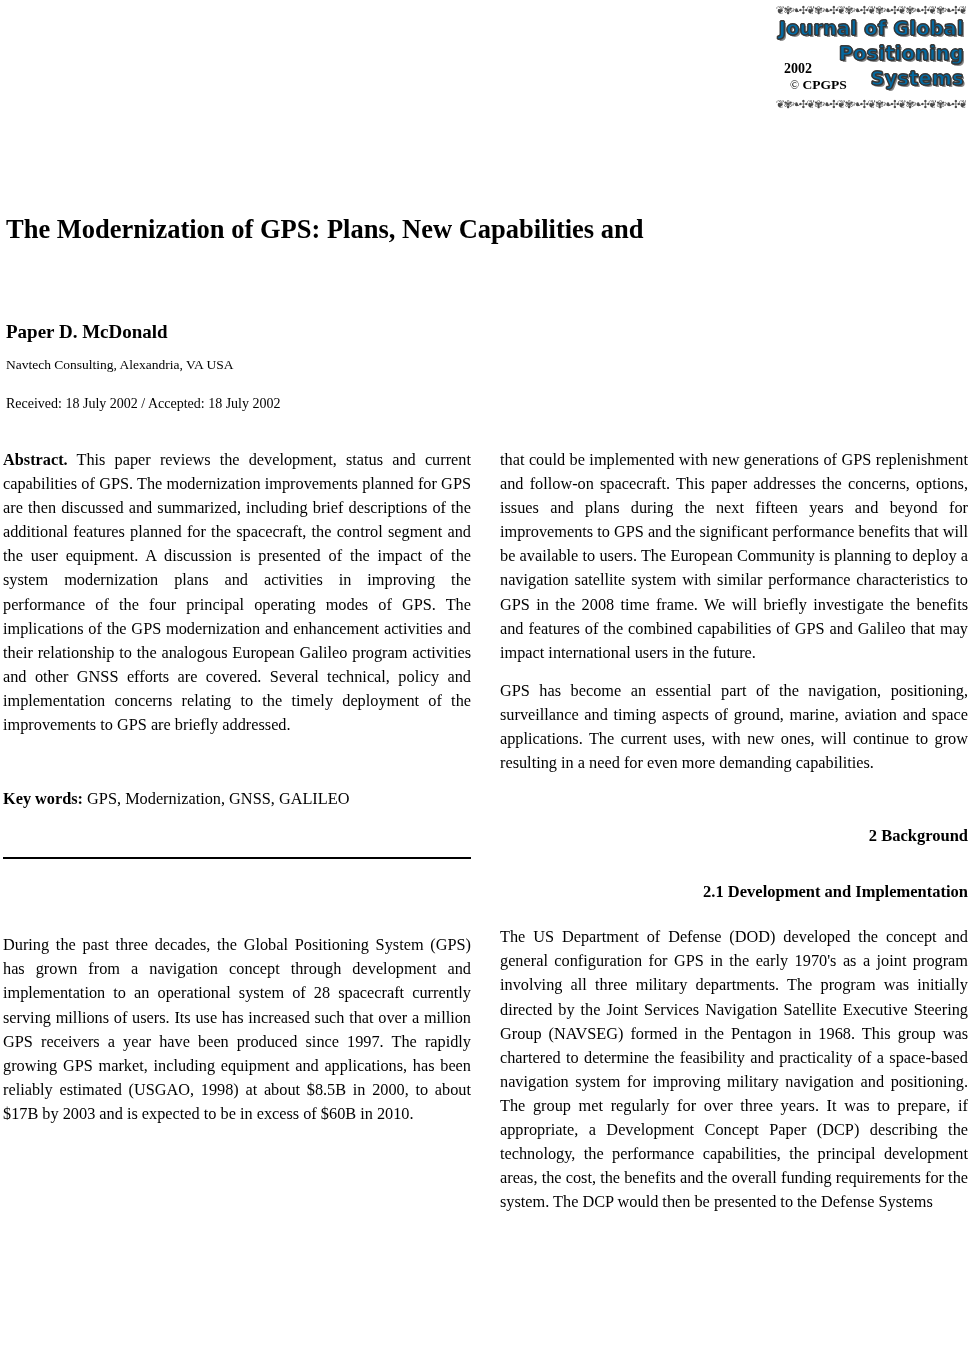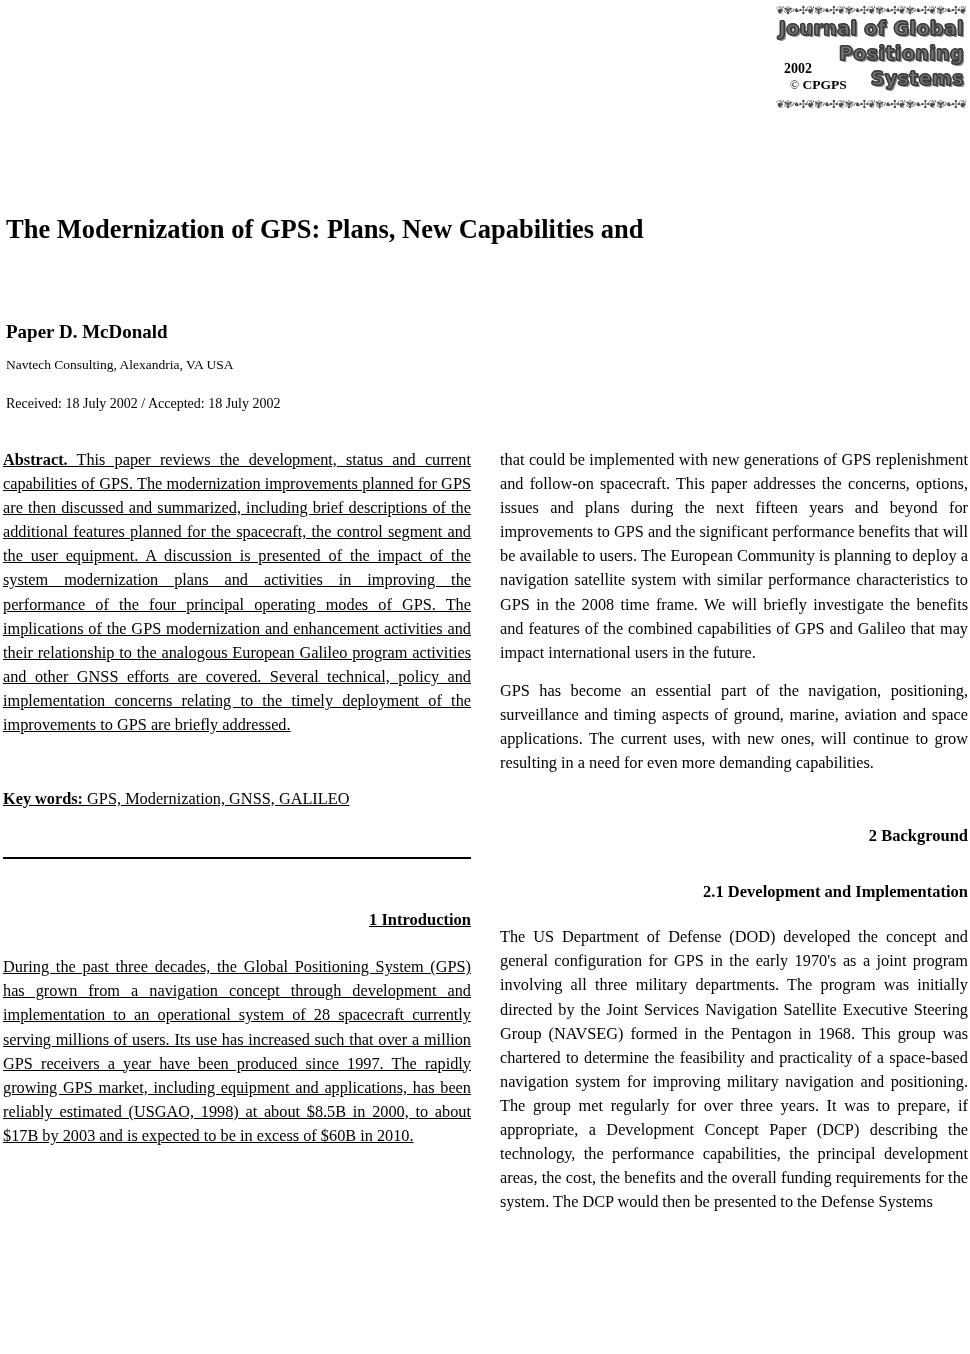--- a/index.html
+++ b/index.html
@@ -66,21 +66,21 @@
     left: 0;
     top: 14px;
     width: 196px;
     text-align: right;
     padding-right: 4px;
     box-sizing: border-box;
     font-family: "DejaVu Sans", sans-serif;
     font-weight: bold;
     font-size: 19px;
     line-height: 25px;
-    color: #737373;
+    color: #0369a1;
     -webkit-text-stroke: 1px #353535;
     text-shadow:
       -1px 0 #444, 1px 0 #444, 0 -1px #444, 0 1px #444,
       1px 1px #666, 2px 2px #8a8a8a;
     letter-spacing: 0.4px;
   }
   .logo-title .l1 { display: block; }
   .logo-title .l2 { display: block; }
   .logo-title .l3 { display: block; }
   .logo-year {
@@ -144,21 +144,21 @@
 
   
   .col {
     position: absolute;
     top: 448px;
     width: 468px;
     font-size: 16.3px;
     line-height: 24.1px;
     text-align: justify;
   }
-  .col-left  { left: 3px; text-decoration: underline; }
+  .col-left  { left: 3px; }
   .col-right { left: 500px; }
 
   .col p {
     margin: 0 0 14px 0;
     text-align: justify;
     hyphens: none;
   }
   .col p.tight { margin-bottom: 0; }
 
   .lead { font-weight: bold; }
@@ -213,21 +213,20 @@
 
     <p><span class="lead">Abstract.</span><span> This paper reviews the development, status and current capabilities of GPS. The modernization improvements planned for GPS are then discussed and summarized, including brief descriptions of the additional features planned for the spacecraft, the control segment and the user equipment. A discussion is presented of the impact of the system modernization plans and activities in improving the performance of the four principal operating modes of GPS. The implications of the GPS modernization and enhancement activities and their relationship to the analogous European Galileo program activities and other GNSS efforts are covered. Several technical, policy and implementation concerns relating to the timely deployment of the improvements to GPS are briefly addressed.</span></p>
 
     <div class="sp-keywords"></div>
 
     <p><span class="lead">Key words:</span><span> GPS, Modernization, GNSS, GALILEO</span></p>
 
     <div class="rule"></div>
 
     <div class="sp-before-h2"></div>
-    <h2 class="sect">1 Introduction</h2>
     <div class="sp-after-h2"></div>
 
     <p>During the past three decades, the Global Positioning System (GPS) has grown from a navigation concept through development and implementation to an operational system of 28 spacecraft currently serving millions of users. Its use has increased such that over a million GPS receivers a year have been produced since 1997. The rapidly growing GPS market, including equipment and applications, has been reliably estimated (USGAO, 1998) at about $8.5B in 2000, to about $17B by 2003 and is expected to be in excess of $60B in 2010.</p>
   </div>
 
   <div class="col col-right">
 
     <p>that could be implemented with new generations of GPS replenishment and follow-on spacecraft. This paper addresses the concerns, options, issues and plans during the next fifteen years and beyond for improvements to GPS and the significant performance benefits that will be available to users. The European Community is planning to deploy a navigation satellite system with similar performance characteristics to GPS in the 2008 time frame. We will briefly investigate the benefits and features of the combined capabilities of GPS and Galileo that may impact international users in the future.</p>
 
     <p>GPS has become an essential part of the navigation, positioning, surveillance and timing aspects of ground, marine, aviation and space applications. The current uses, with new ones, will continue to grow resulting in a need for even more demanding capabilities.</p>

